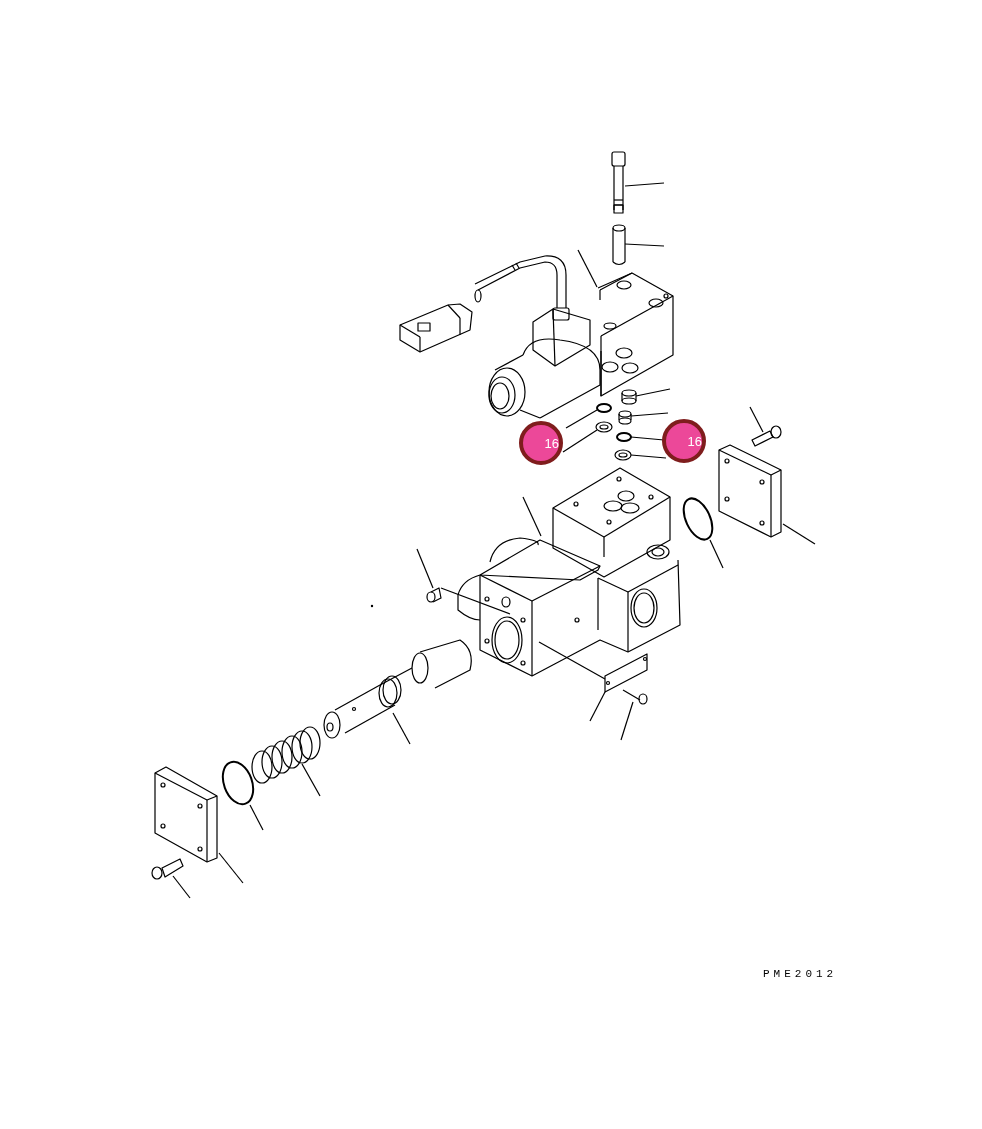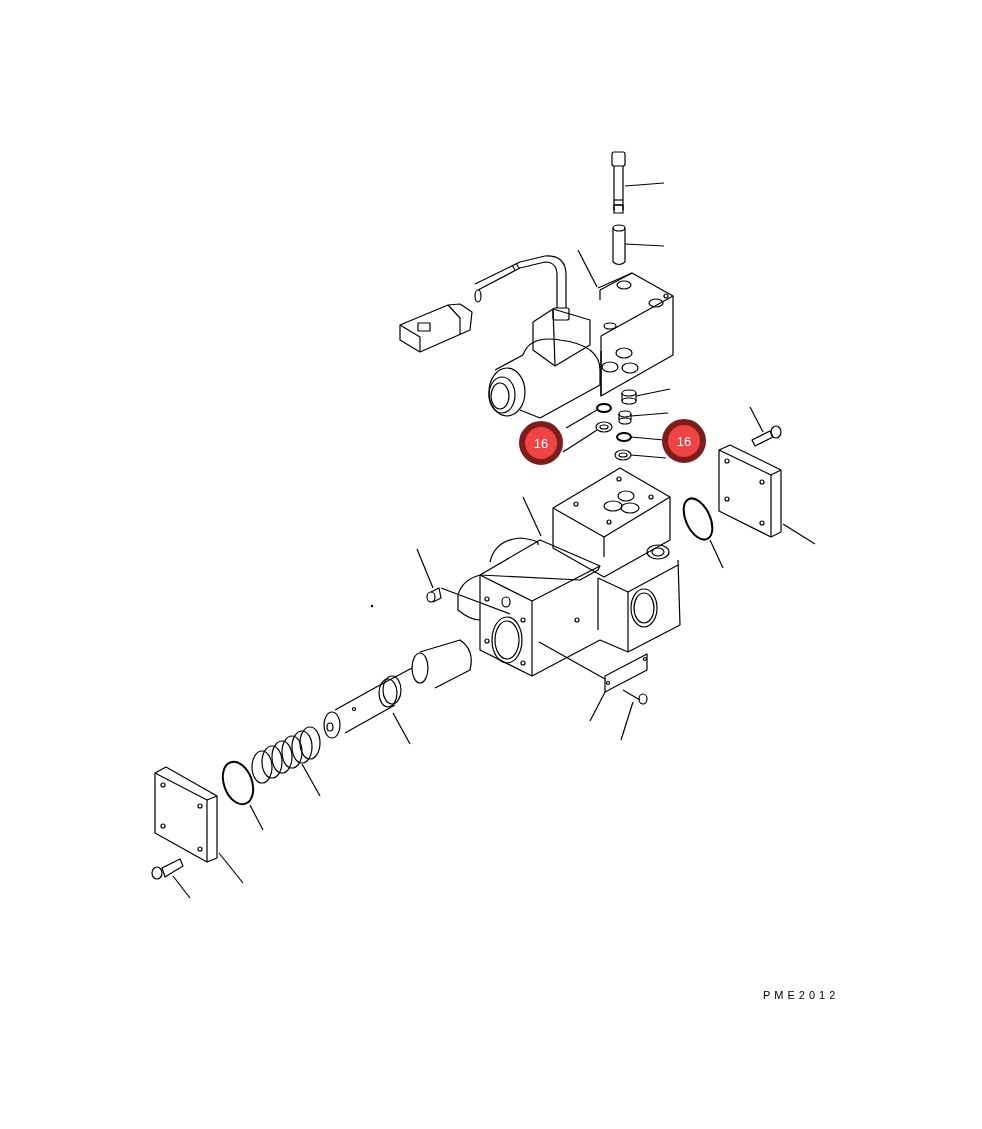--- a/index.html
+++ b/index.html
@@ -1,19 +1,19 @@
 <!DOCTYPE html>
 <html><head>
 <meta charset="utf-8">
 <style>
   html, body { margin:0; padding:0; background:#ffffff; }
   body { width:982px; height:1129px; position:relative; overflow:hidden; font-family:"Liberation Sans", sans-serif; }
   #drawing { position:absolute; left:0; top:0; width:982px; height:1129px; }
-  .badge { position:absolute; width:44px; height:44px; border-radius:50%; background:#ef4444; border:6px solid #7f1d1d; box-sizing:border-box; color:#ffffff; font-size:13px; display:flex; align-items:center; justify-content:center; cursor:pointer; }
-  .fig-code { position:absolute; left:763px; top:989px; font-family:Liberation Sans, sans-serif; font-size:11px; letter-spacing:4px; color:#000;text-align:right; }
+  .badge { position:absolute; width:44px; height:44px; border-radius:50%; background:#ec4899; border:4px solid #7f1d1d; box-sizing:border-box; color:#ffffff; font-size:13px; display:flex; align-items:center; justify-content:flex-end; cursor:pointer; }
+  .fig-code { position:absolute; left:763px; top:968px; font-family:Liberation Mono, monospace; font-size:11px; letter-spacing:4px; color:#000;text-align:right; }
 </style>
 </head>
 <body>
 
 <svg id="drawing" viewBox="0 0 982 1129" xmlns="http://www.w3.org/2000/svg" fill="none" stroke="#000" stroke-width="1.2" stroke-linejoin="round">
 
   <g>
     <rect x="612" y="152" width="13" height="14" rx="2"></rect>
     <line x1="614" y1="166" x2="614" y2="210"></line>
     <line x1="623" y1="166" x2="623" y2="210"></line>

